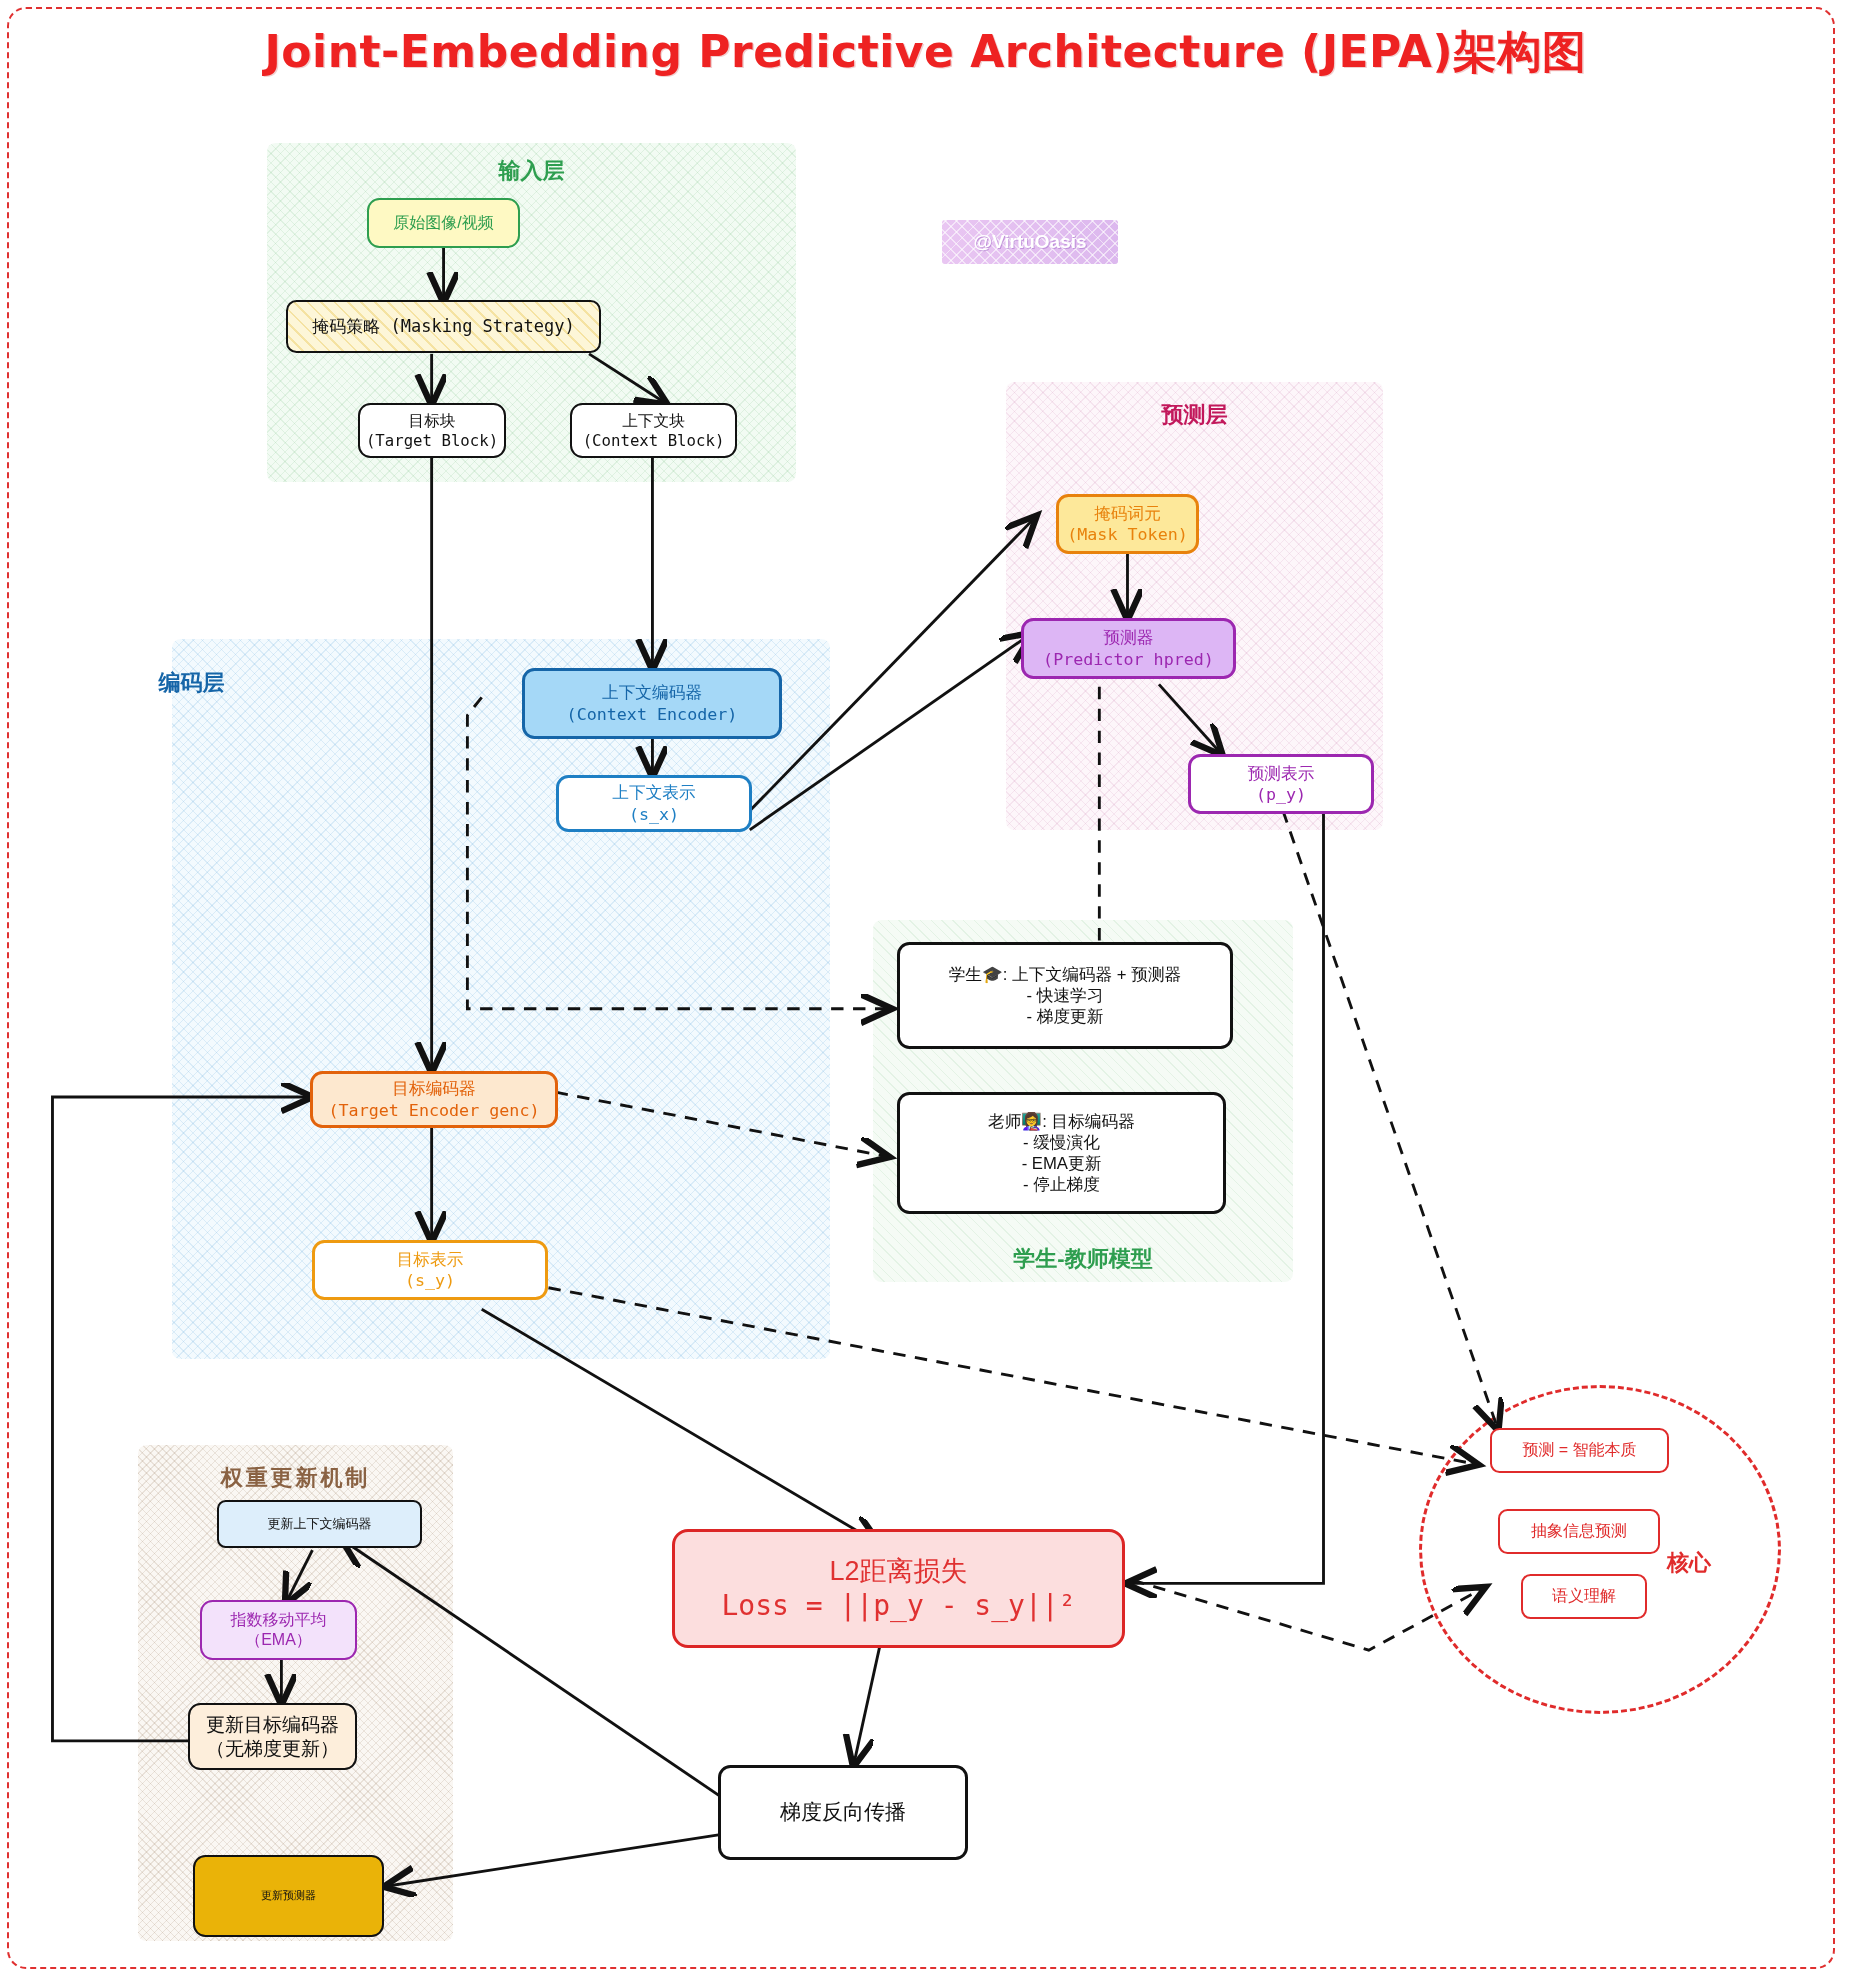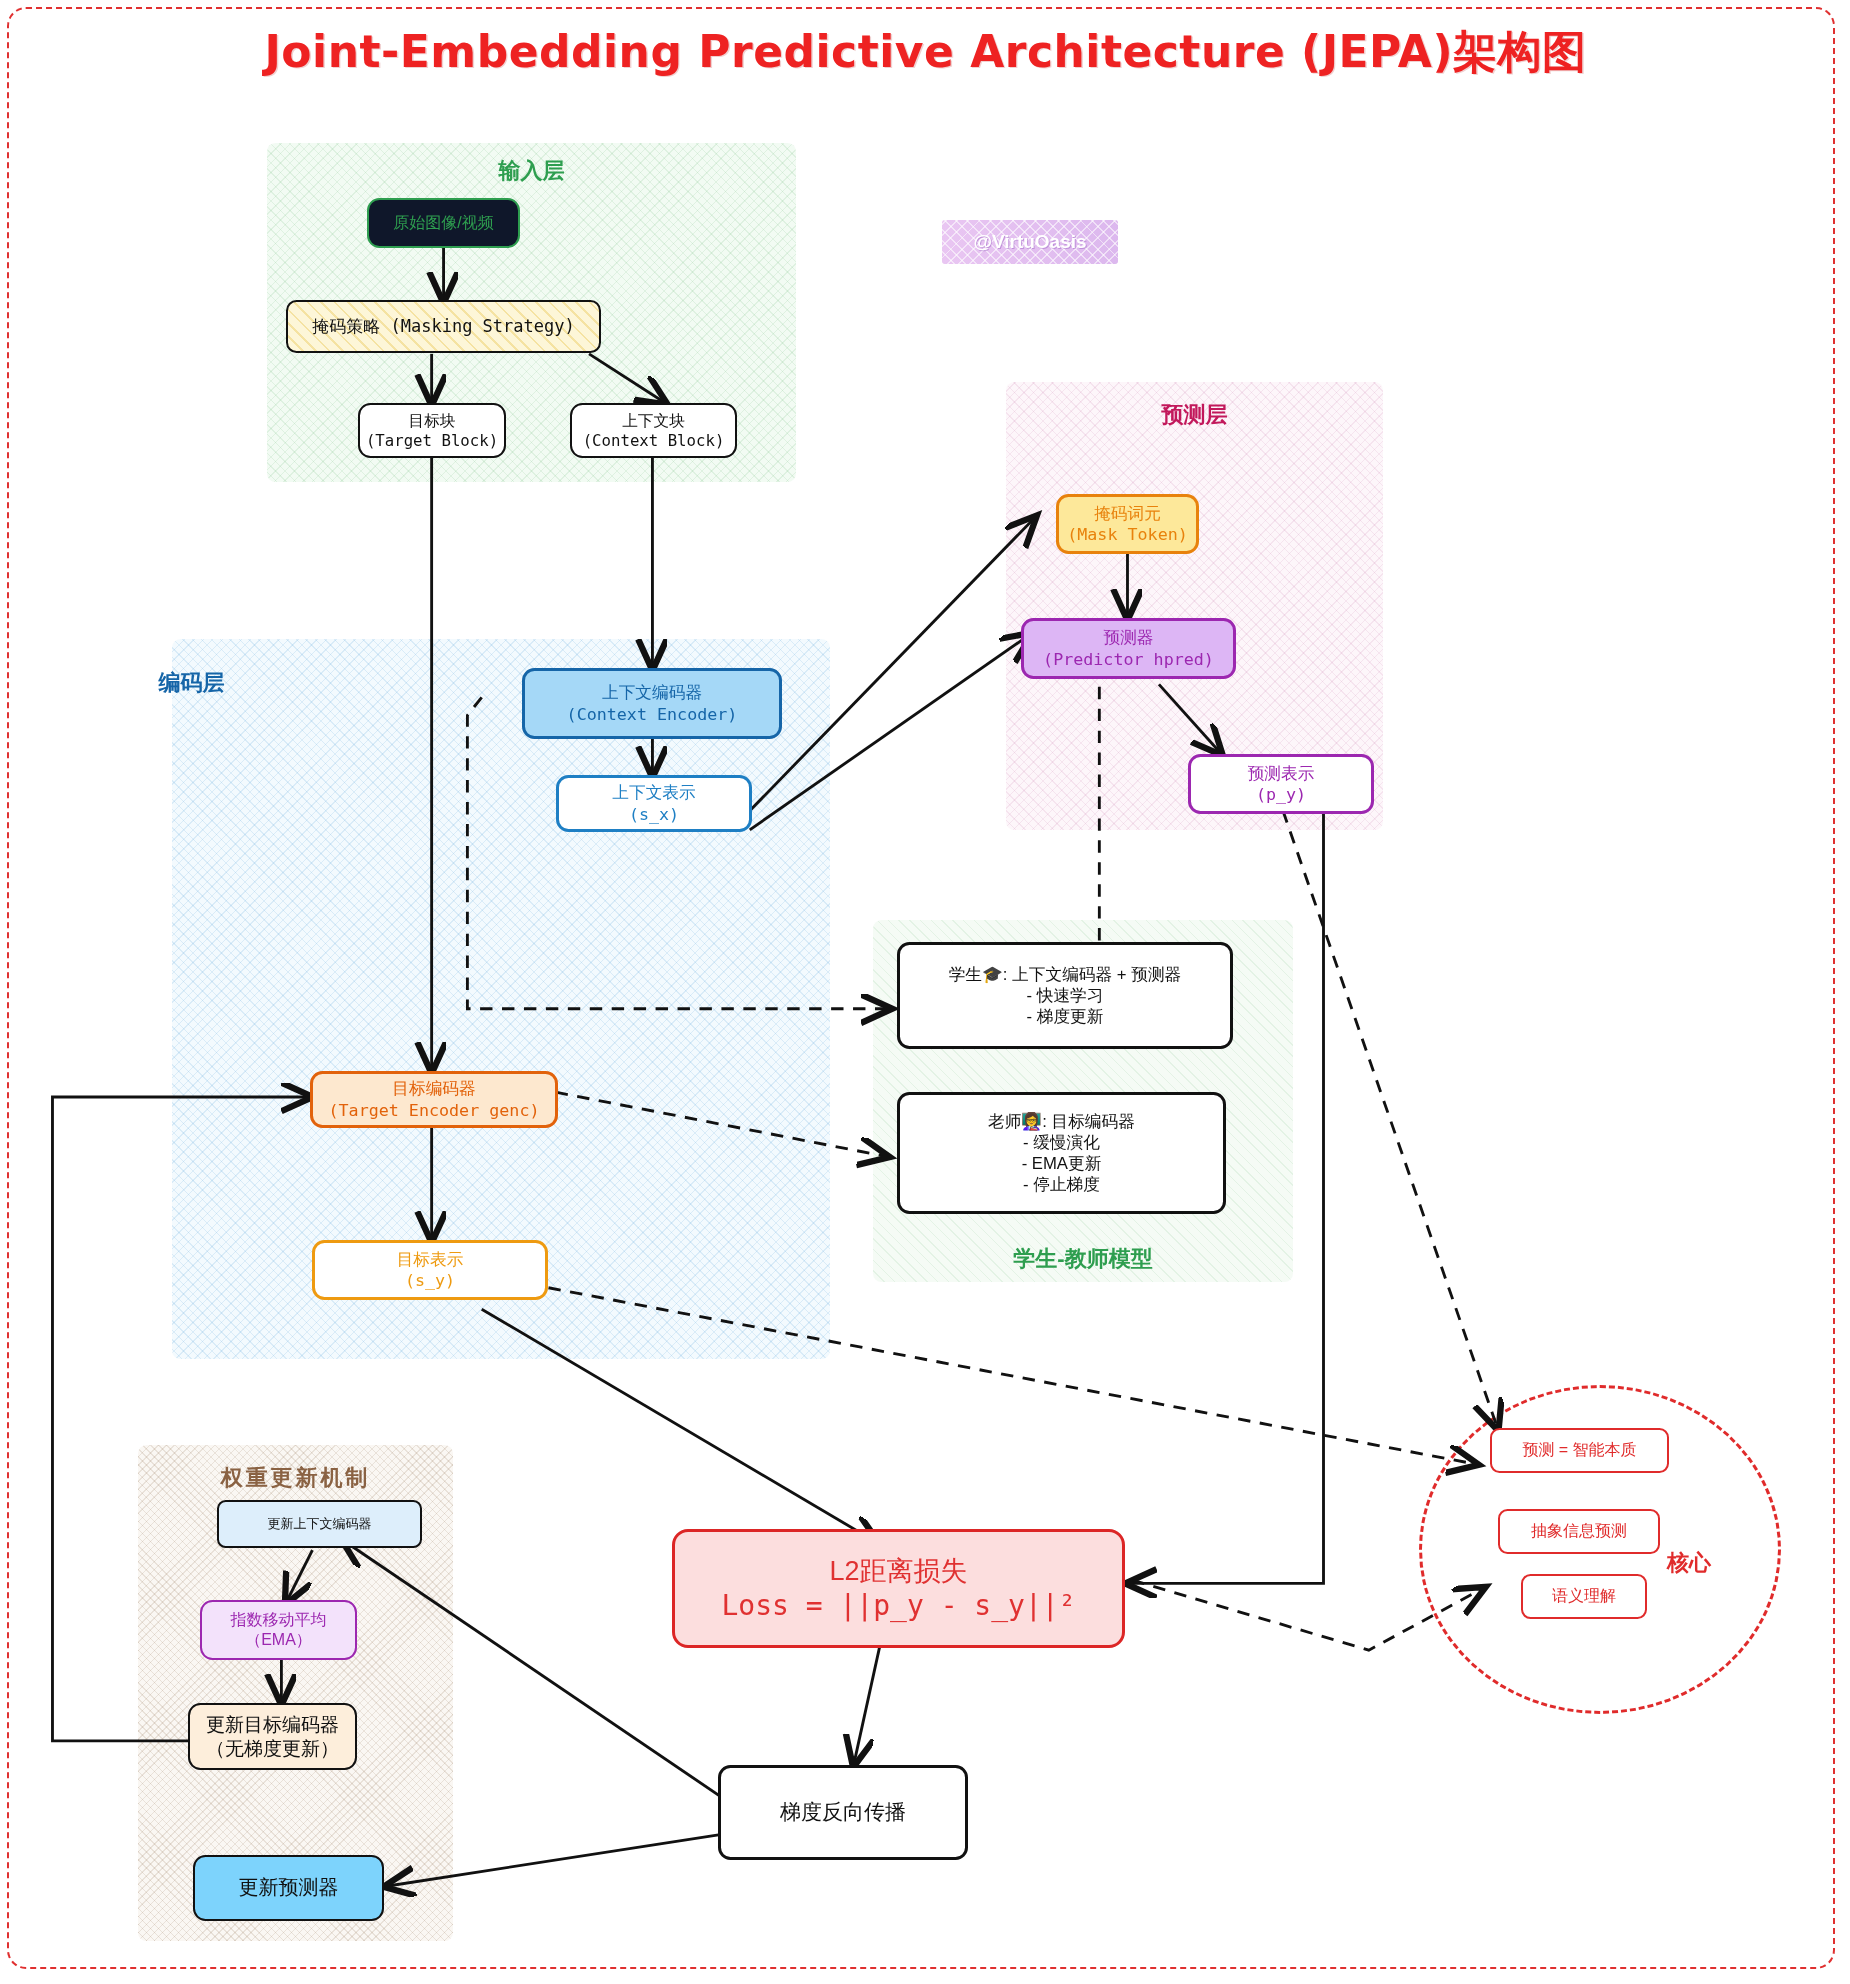--- a/index.html
+++ b/index.html
@@ -190,21 +190,21 @@
       <path d="M1165,2290 L1860,2425"></path>
 
       <path d="M2690,1700 L3140,2995"></path>
 
       <path d="M1150,2700 L3095,3070"></path>
 
       <path d="M2330,3300 L2870,3460 L3110,3330"></path>
     </g>
   </svg>
 
-  <div class="node" style="left:367px;top:198px;width:153px;height:50px;background:#0f172a;border:2.4px solid #2e9e4f;color:#2e9e4f;font-size:16px;">
+  <div class="node" style="left:367px;top:198px;width:153px;height:50px;background:#fef9c3;border:2.4px solid #2e9e4f;color:#2e9e4f;font-size:16px;">
     <span class="l1">原始图像/视频</span>
   </div>
 
   <div class="node" style="left:286px;top:300px;width:315px;height:53px;background:#fdf6d8;
               background-image:repeating-linear-gradient(45deg,rgba(230,190,60,.35) 0 1.9px,transparent 1.9px 9.5px);
               border:2.9px solid #111111;color:#111111;font-size:17px;border-radius:10.5px;">
     <span class="l1 mono">掩码策略 (Masking Strategy)</span>
   </div>
 
   <div class="node" style="left:358px;top:403px;width:148px;height:55px;background:#ffffff;border:2.9px solid #111111;color:#111111;font-size:15.7px;">
@@ -281,21 +281,21 @@
   <div class="node" style="left:200px;top:1600px;width:157px;height:60px;background:#f3e2fb;border:2.9px solid #9c27b0;color:#9c27b0;font-size:16px;">
     <span class="l1">指数移动平均</span>
     <span class="l2">（EMA）</span>
   </div>
 
   <div class="node" style="left:188px;top:1703px;width:169px;height:67px;background:#fdeedb;border:2.9px solid #111111;color:#111111;font-size:19px;">
     <span class="l1">更新目标编码器</span>
     <span class="l2">（无梯度更新）</span>
   </div>
 
-  <div class="node" style="left:193px;top:1855px;width:191px;height:66px;background:#7dd3fc;border:2.9px solid #111111;color:#111111;font-size:20px;">
+  <div class="node" style="left:193px;top:1855px;width:191px;height:82px;background:#eab308;border:2.9px solid #111111;color:#111111;font-size:11px;">
     <span class="l1">更新预测器</span>
   </div>
 
   <div class="node" style="left:1490px;top:1428px;width:179px;height:45px;background:#ffffff;border:2.9px solid #e02b2b;color:#e02b2b;font-size:16px;border-radius:9.5px;">
     <span class="l1">预测 = 智能本质</span>
   </div>
 
   <div class="node" style="left:1498px;top:1509px;width:162px;height:45px;background:#ffffff;border:2.9px solid #e02b2b;color:#e02b2b;font-size:16px;border-radius:9.5px;">
     <span class="l1">抽象信息预测</span>
   </div>

